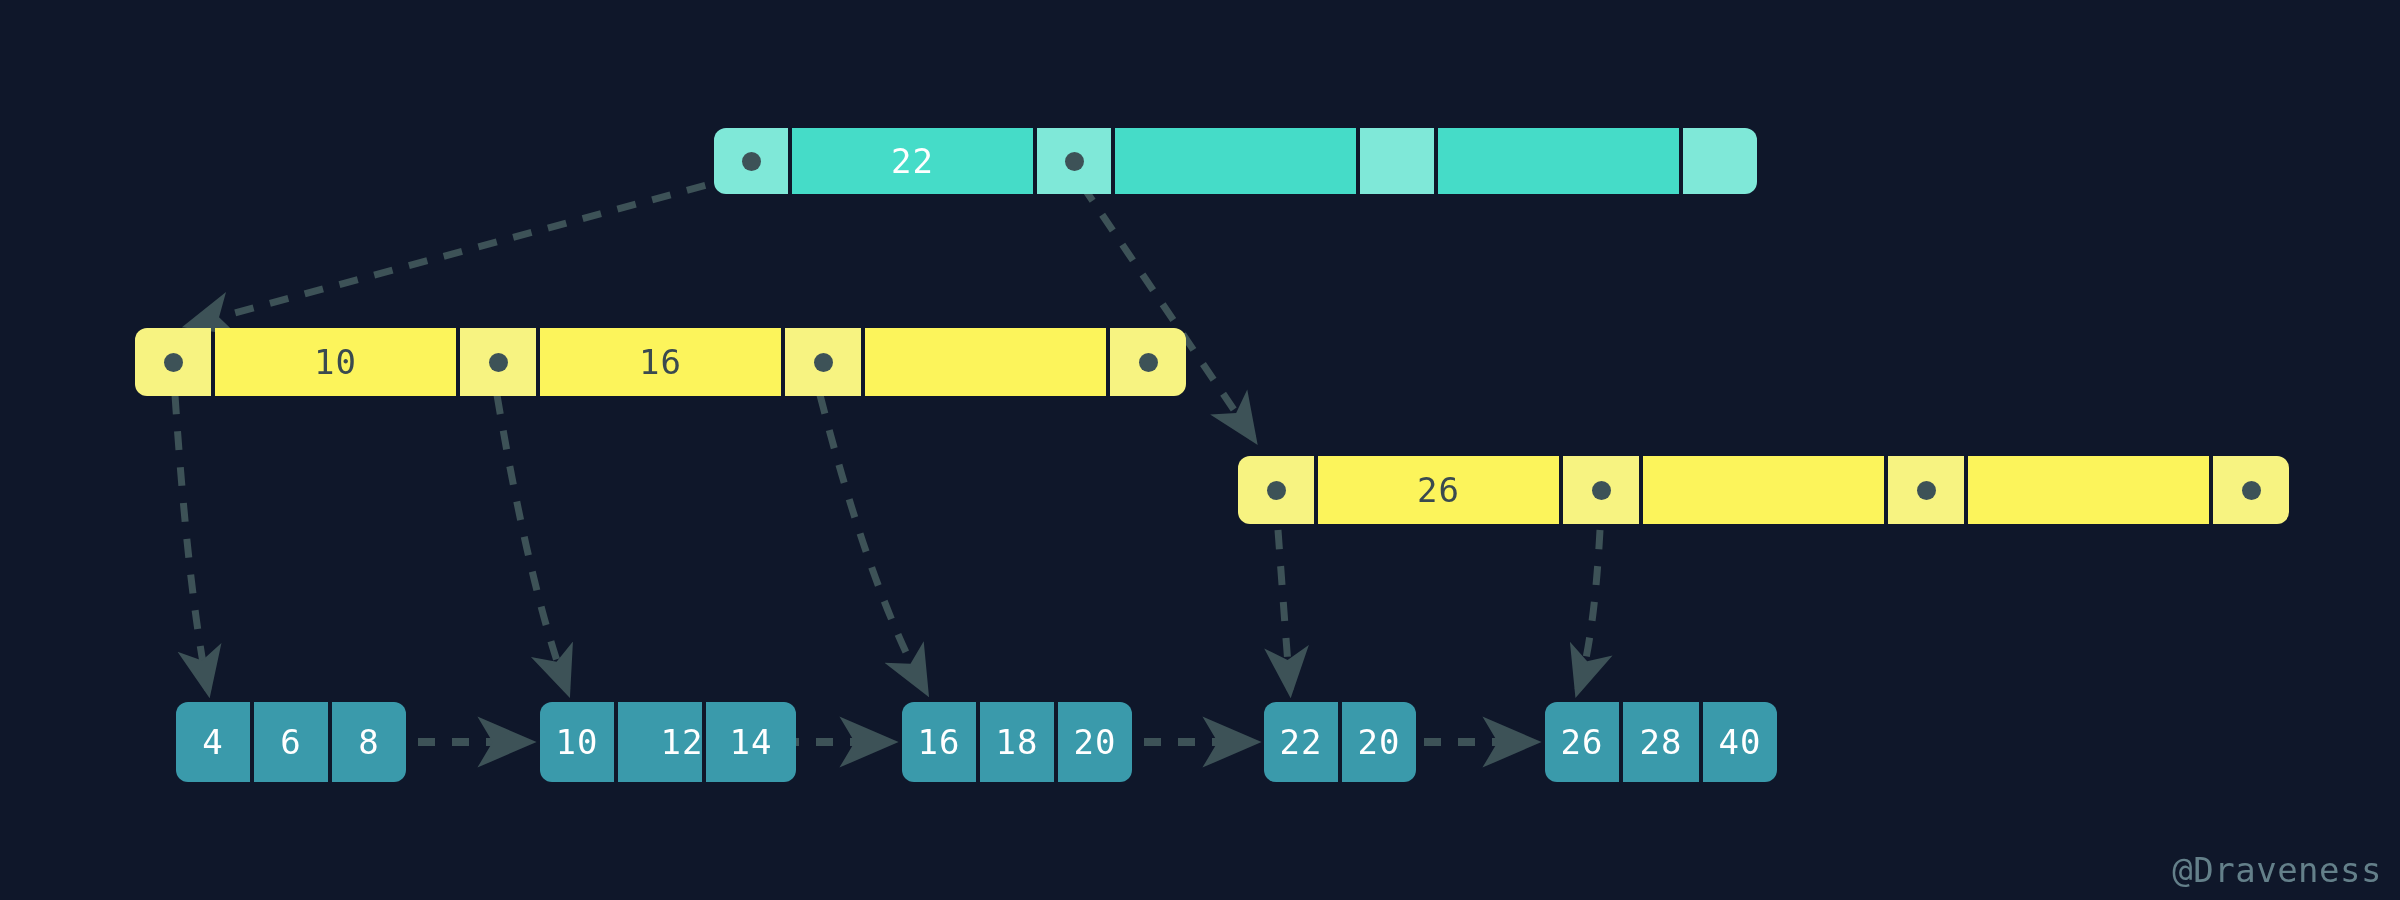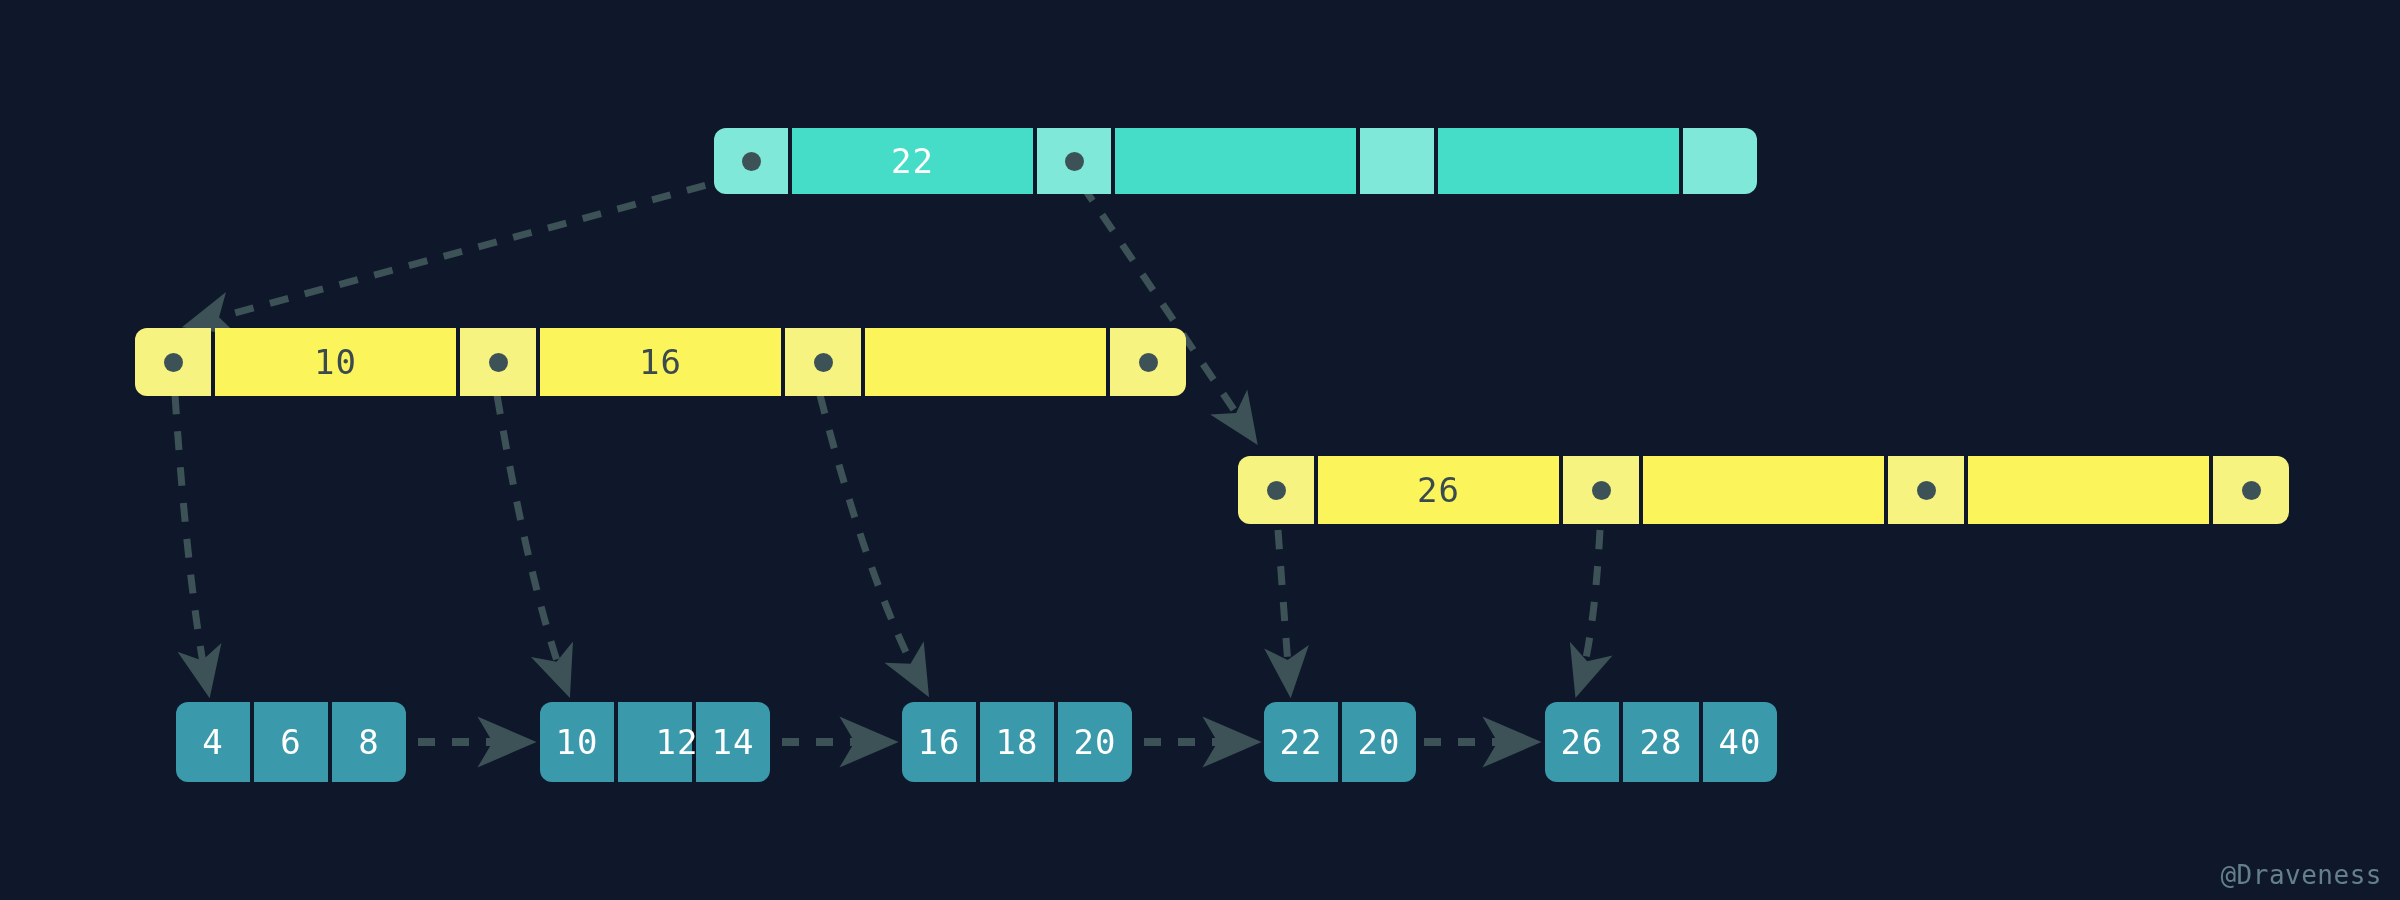--- a/index.html
+++ b/index.html
@@ -84,21 +84,21 @@
     height: 900px;
     pointer-events: none;
   }
 
   
   #watermark {
     position: absolute;
     right: 18px;
     bottom: 10px;
     color: #64808a;
-    font-size: 26px;
+    font-size: 34px;
     letter-spacing: 0.5px;
     font-family: "DejaVu Sans Mono", "Liberation Mono", monospace;
   }
 </style>
 </head>
 <body>
 
 <div id="stage">
 
   <svg id="edges" viewBox="0 0 2400 900" xmlns="http://www.w3.org/2000/svg">
@@ -176,22 +176,22 @@
   </div>
 
   <div class="leaf" style="left:176px; top:702px; height:80px;">
     <div class="cell" style="width:74px;">4</div>
     <div class="cell" style="width:74px;">6</div>
     <div class="cell" style="width:74px;">8</div>
   </div>
 
   <div class="leaf" style="left:540px; top:702px; height:80px;">
     <div class="cell" style="width:74px;">10</div>
-    <div class="cell" style="width:74px;padding-left:44px;">12</div>
-    <div class="cell" style="width:74px;">14</div>
+    <div class="cell" style="width:84px;padding-left:44px;">12</div>
+    <div class="cell" style="width:90px;">14</div>
   </div>
 
   <div class="leaf" style="left:902px; top:702px; height:80px;">
     <div class="cell" style="width:74px;">16</div>
     <div class="cell" style="width:74px;text-align:right;">18</div>
     <div class="cell" style="width:74px;">20</div>
   </div>
 
   <div class="leaf" style="left:1264px; top:702px; height:80px;">
     <div class="cell" style="width:74px;">22</div>

